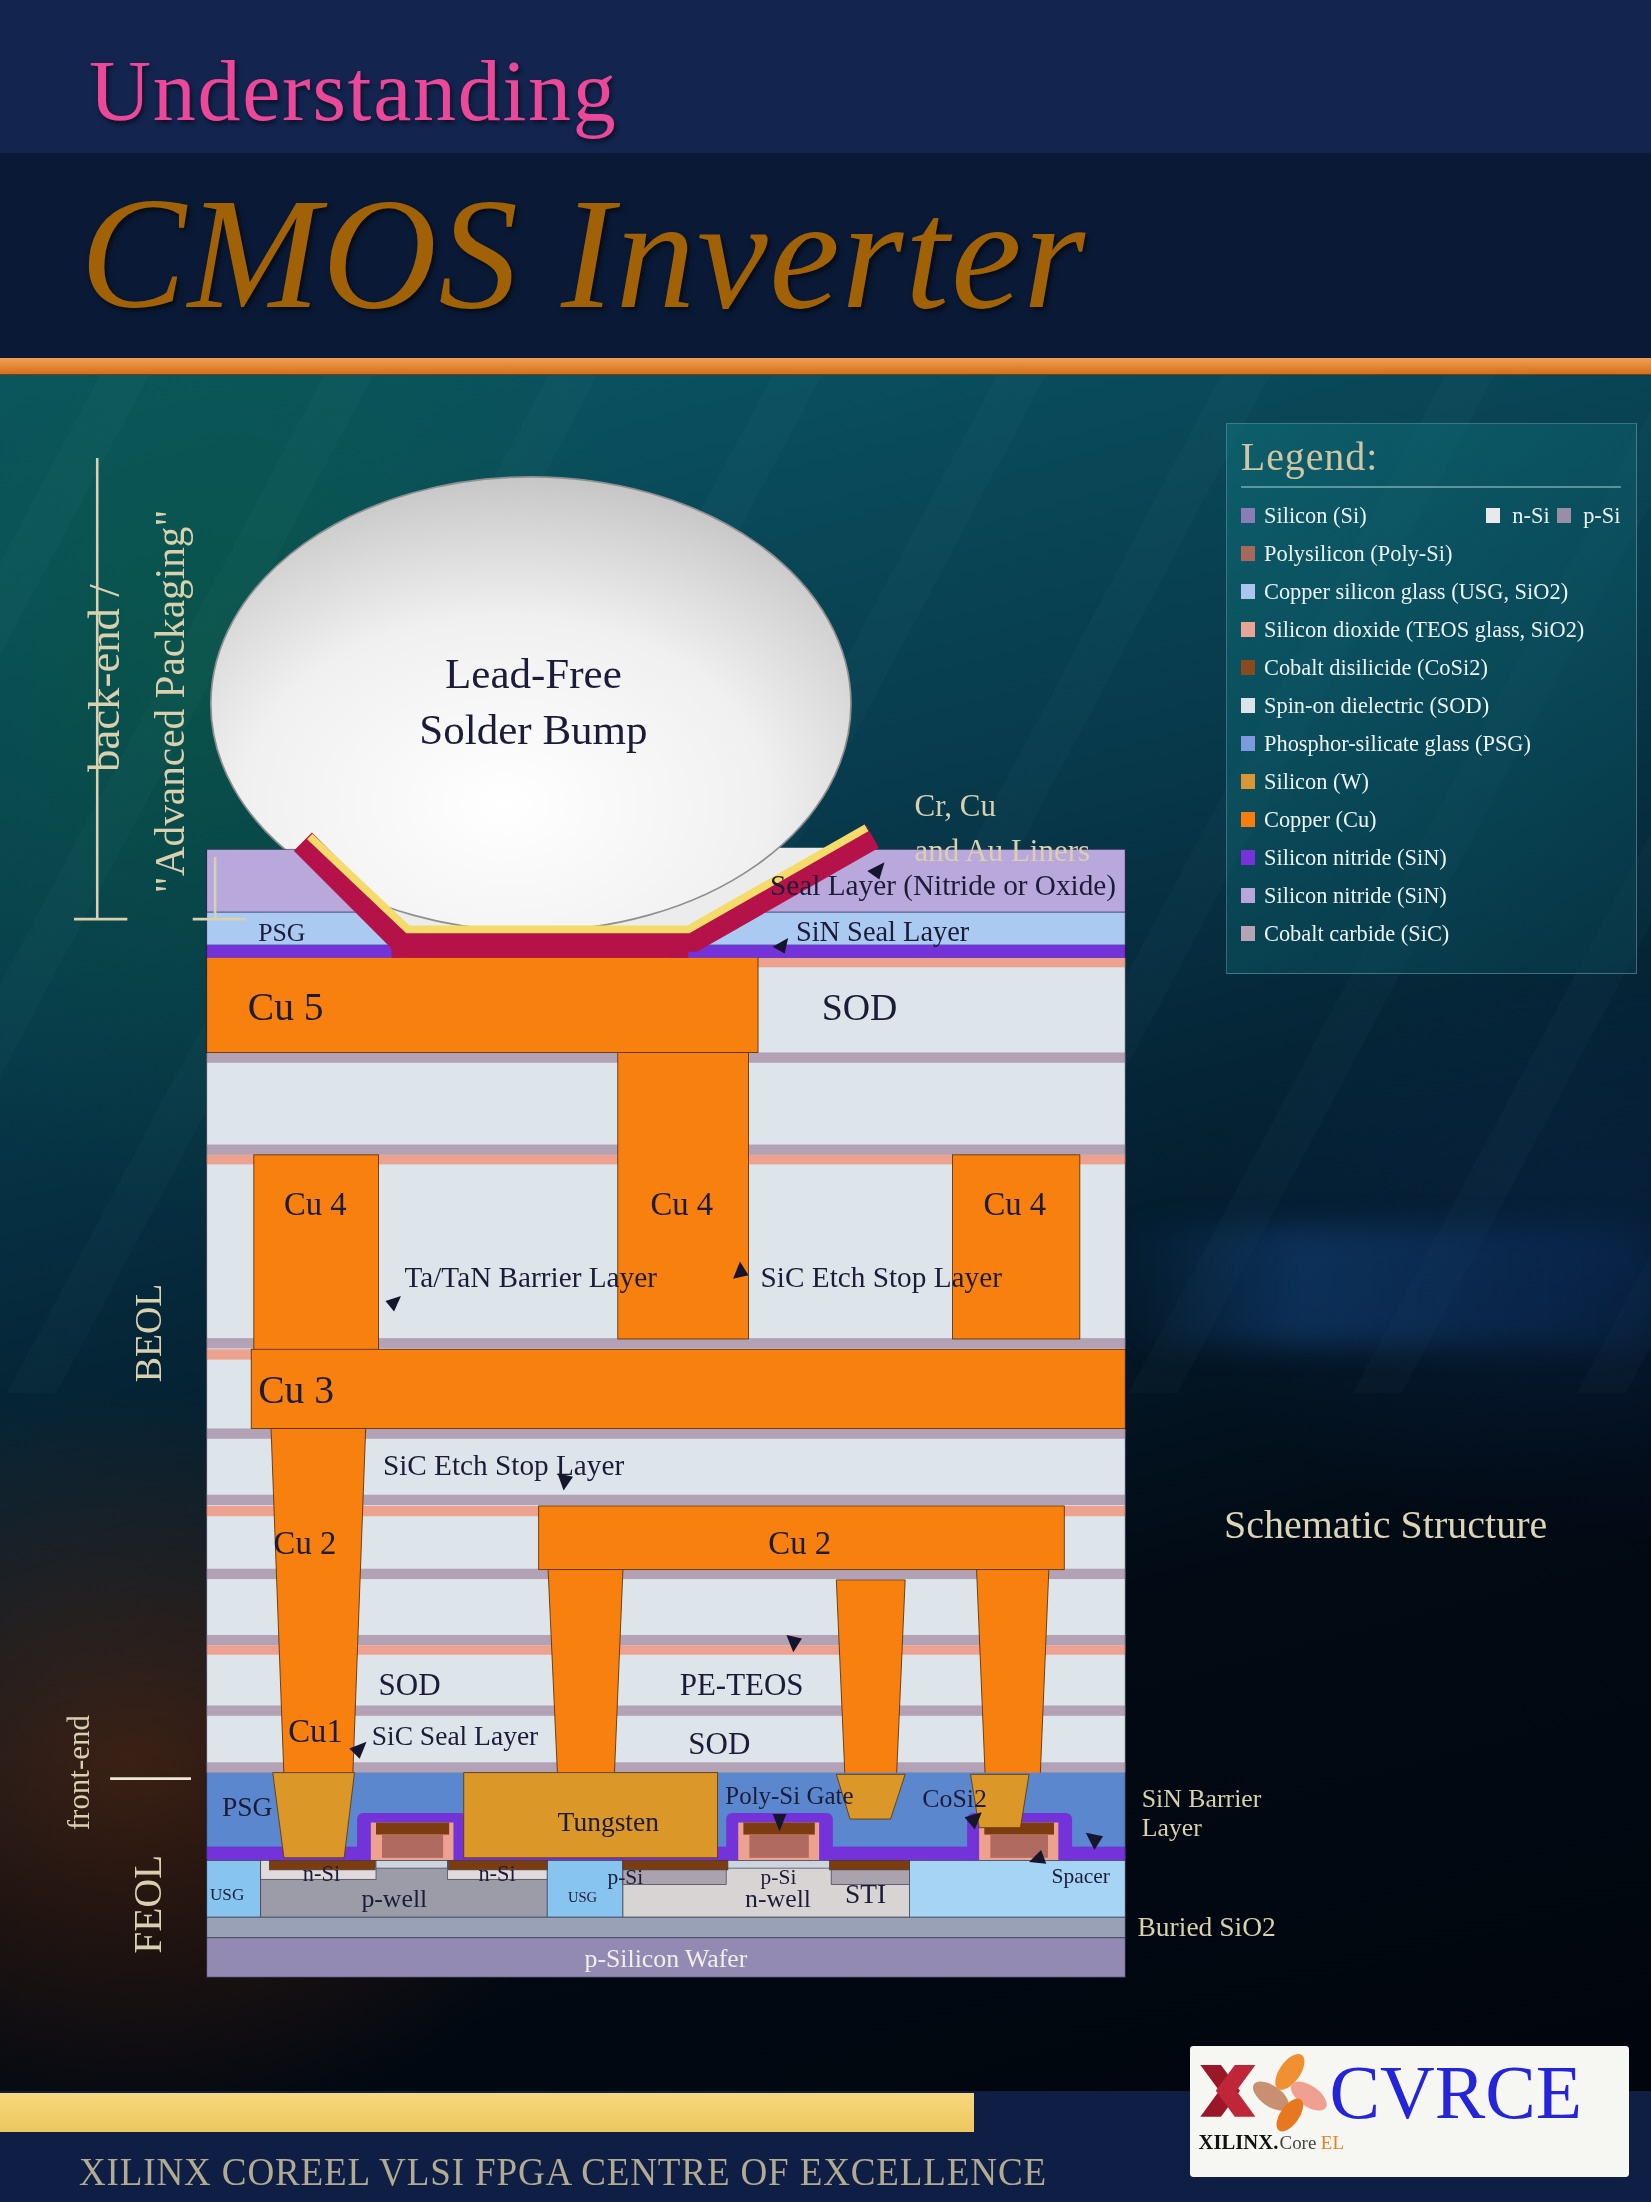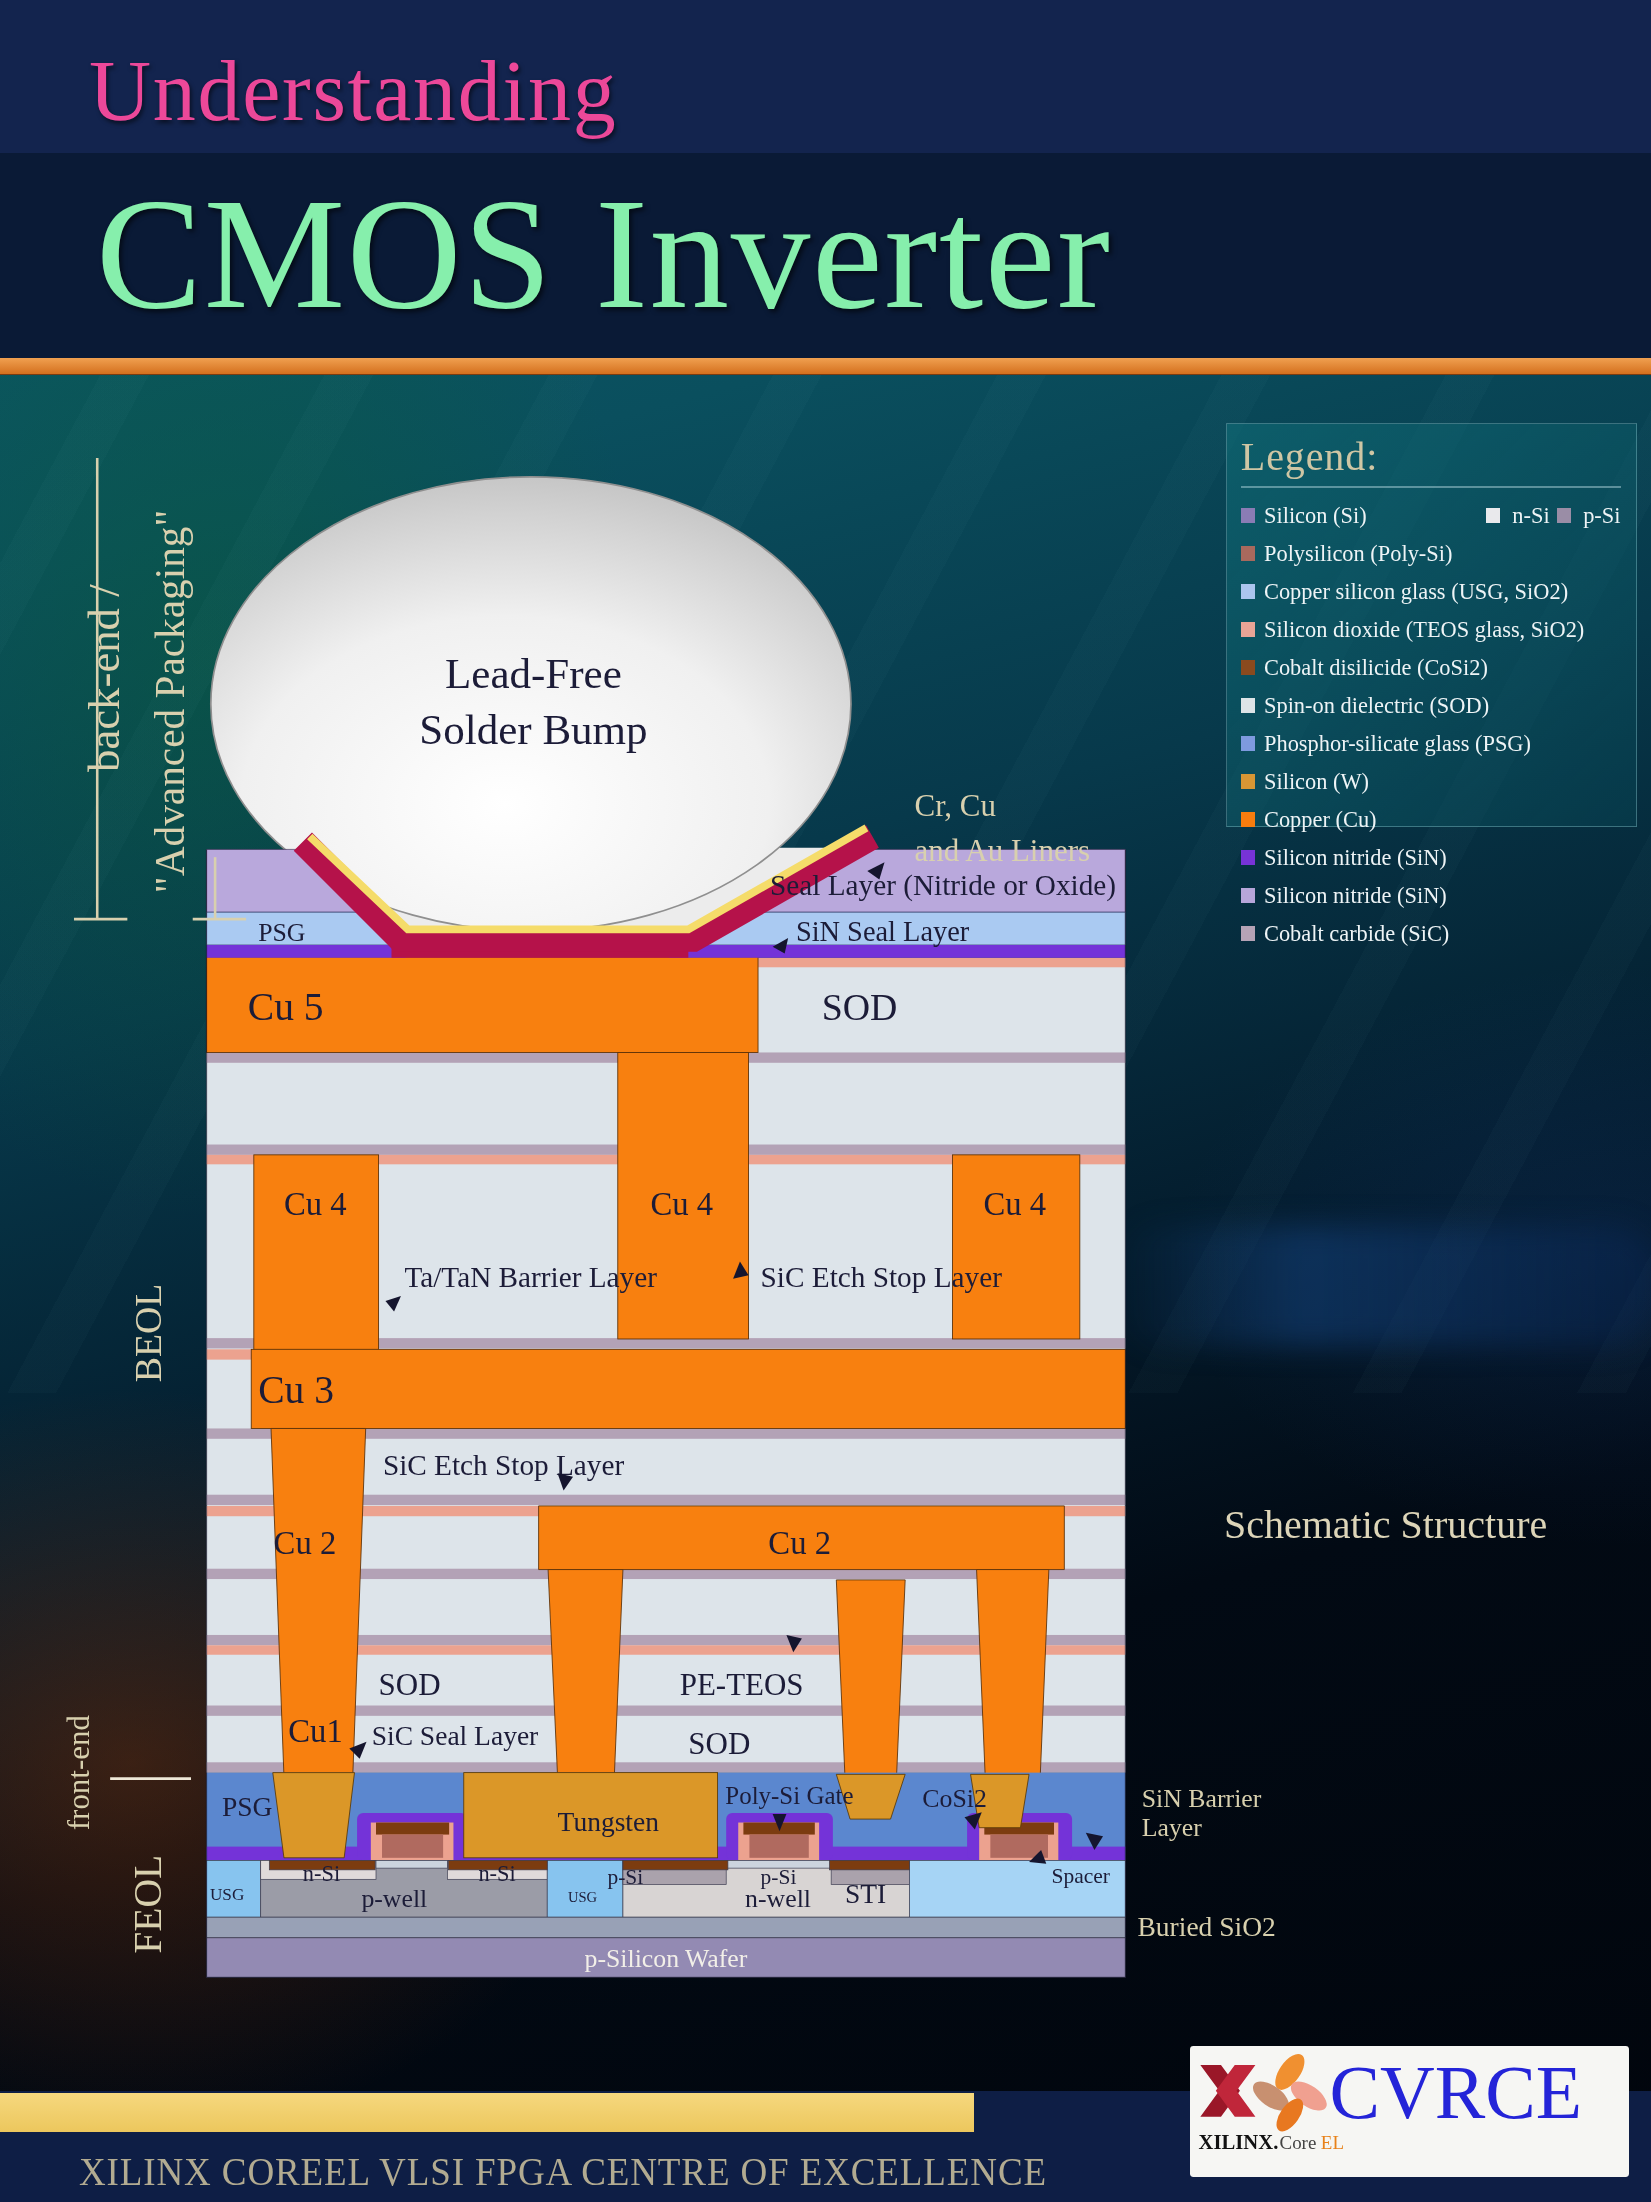--- a/index.html
+++ b/index.html
@@ -17,24 +17,24 @@
     background:repeating-linear-gradient(118deg, transparent 0 95px, rgba(150,225,230,.045) 95px 138px, transparent 138px 198px);}
   #bluewash{left:1110px;top:1226px;width:551px;height:120px;border-radius:52px;
     background:linear-gradient(90deg, rgba(16,60,110,0), rgba(20,66,124,.55) 35%, rgba(10,40,90,.30));filter:blur(13.8px);}
   
   #band1{left:0;top:0;width:1652px;height:153px;background:#13244e;}
   #band2{left:0;top:153px;width:1652px;height:205px;background:#0a1a36;}
   #rule{left:0;top:358px;width:1652px;height:15.5px;
     background:linear-gradient(180deg,#f0a050,#d4701e);border-bottom:1.7px solid #7a3c10;}
   #kicker{left:89px;top:41px;font-size:86px;color:#ec4899;letter-spacing:1.7px;
     text-shadow:1.7px 2.6px 4.3px rgba(0,0,0,.55);}
-  #title{left:96px;top:162px;font-size:159px;color:#86efac;letter-spacing:1.7px;
-    text-shadow:2.6px 3.4px 5.2px rgba(0,0,0,.6);white-space:nowrap;}
-  
-  #legend{left:1226px;top:423px;width:411px;height:404px;box-sizing:border-box;
+  #title{left:80px;top:162px;font-size:159px;color:#a16207;letter-spacing:1.7px;
+    text-shadow:2.6px 3.4px 5.2px rgba(0,0,0,.6);white-space:nowrap;font-style:italic;}
+  
+  #legend{left:1226px;top:423px;width:411px;height:551px;box-sizing:border-box;
     background:linear-gradient(135deg, rgba(16,112,122,.55), rgba(8,70,85,.42));
     border:0.9px solid rgba(180,220,225,.30);padding:8.6px 15.5px 0 13.8px;}
   #legend h2{margin:0;font-size:40px;font-weight:normal;color:#cfc6a4;letter-spacing:0.9px;}
   #legend .divider{height:1.7px;background:rgba(190,225,230,.45);margin:6.9px 0 8.6px 0;}
   .lrow{display:flex;align-items:center;height:38px;color:#eef4f6;font-size:22.4px;white-space:nowrap;}
   .sw{width:14.6px;height:14.6px;margin-right:8.6px;flex:0 0 auto;}
   .lext{display:flex;align-items:center;margin-left:auto;gap:6.9px;}
   .lext .sw{margin-right:5.2px;}
   
   #caption{left:1224px;top:1499px;font-size:40px;color:#ddd5b8;line-height:1.28;}

